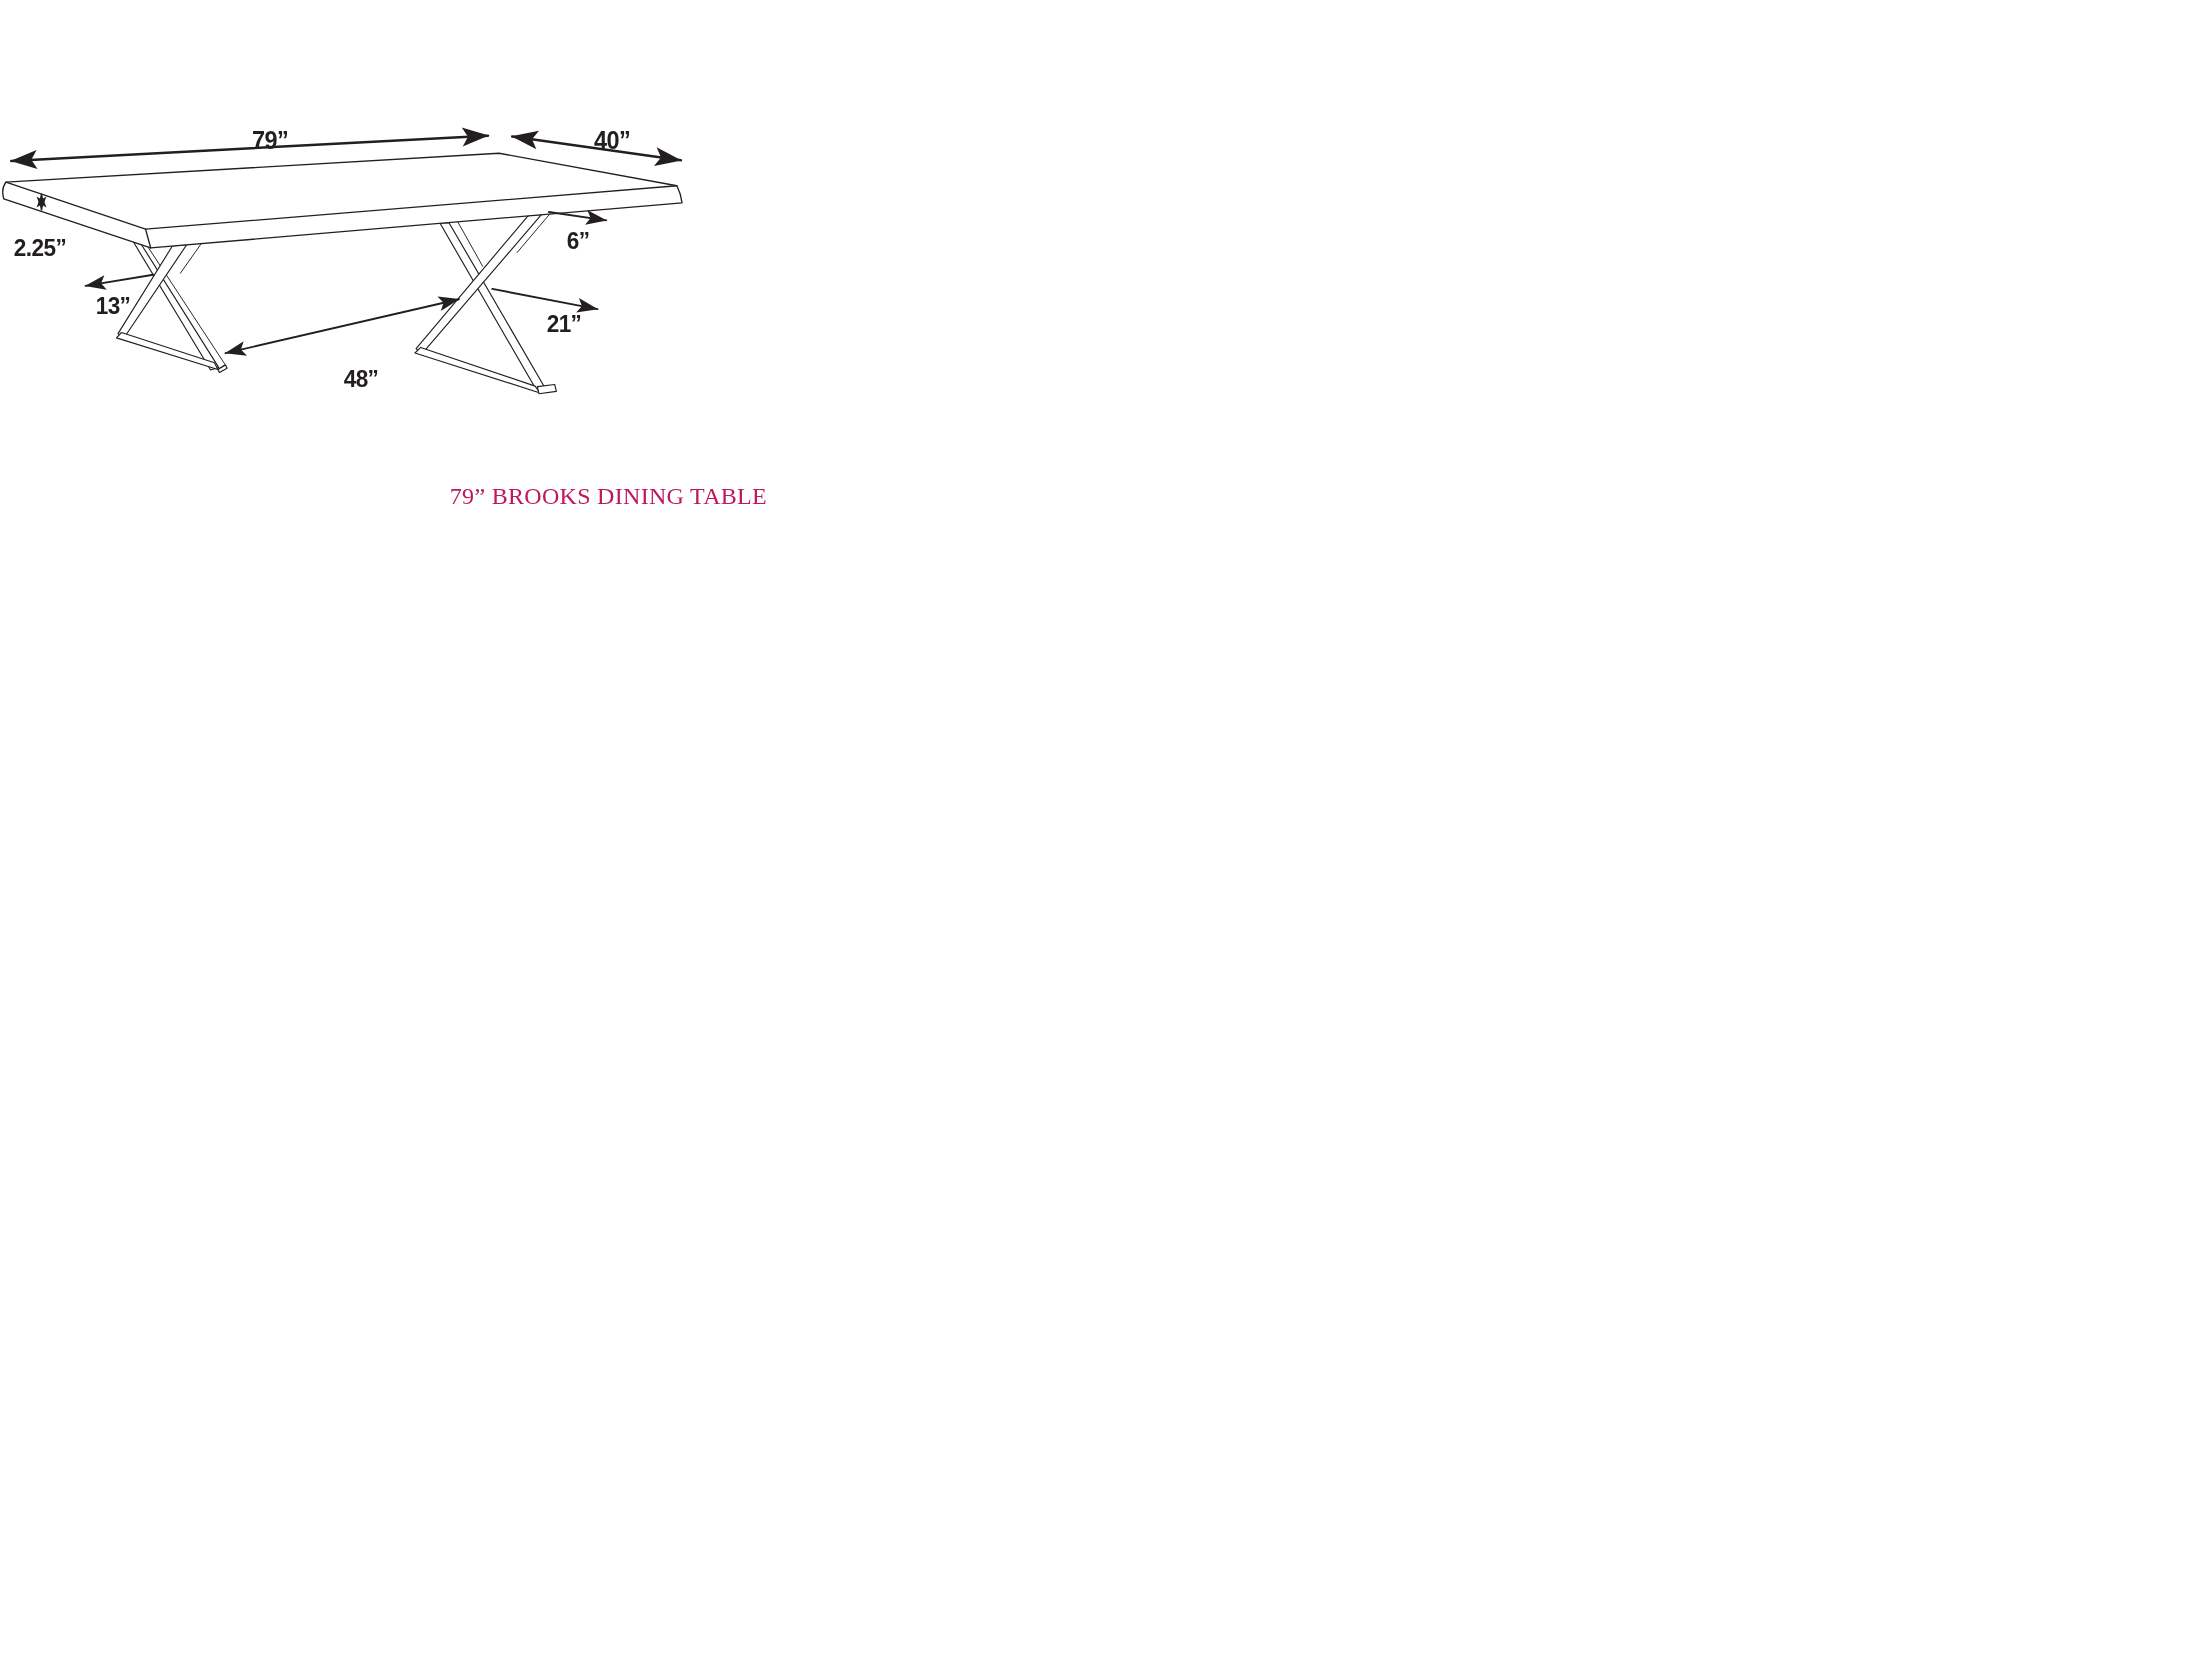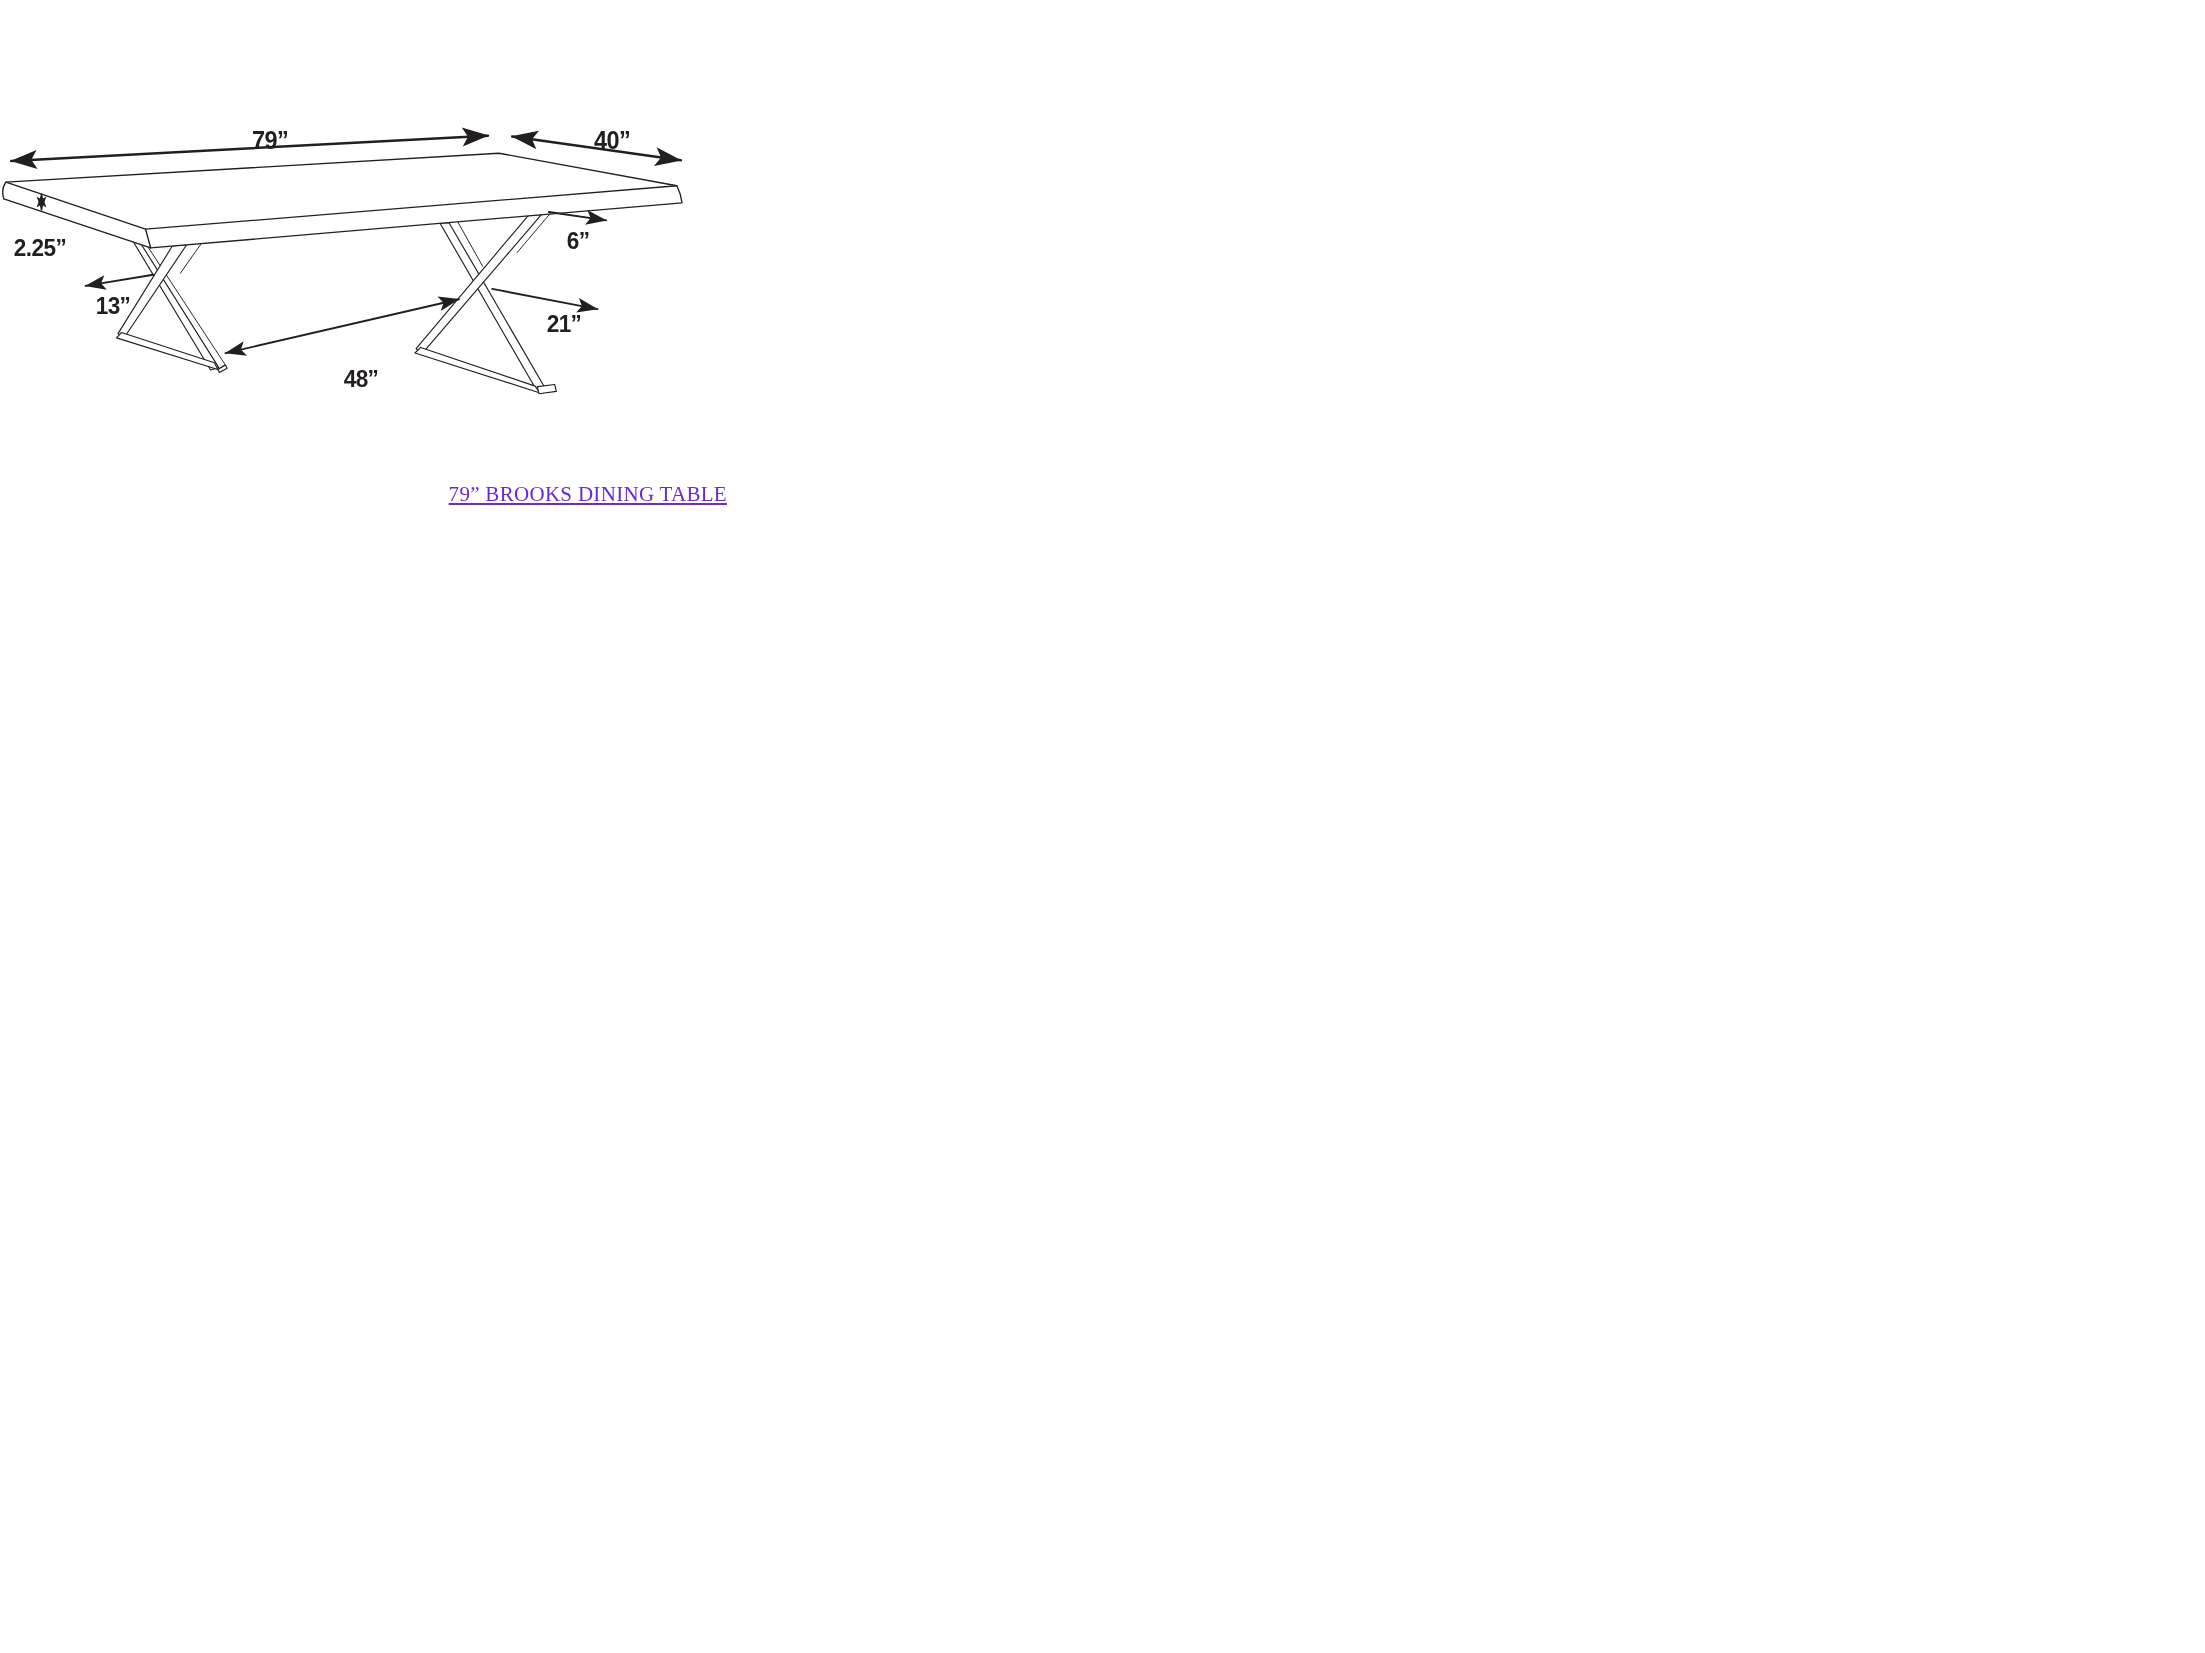--- a/index.html
+++ b/index.html
@@ -7,20 +7,21 @@
     padding: 0;
     background: #ffffff;
   }
   .stage {
     position: relative;
     width: 735px;
     height: 551px;
     background: #ffffff;
     overflow: hidden;
     font-family: "Liberation Sans", sans-serif;
+    padding-left: 40px;
   }
   .stage svg {
     position: absolute;
     left: 0;
     top: 0;
     width: 735px;
     height: 551px;
     display: block;
   }
   .dim-label {
@@ -33,28 +34,27 @@
     white-space: nowrap;
     line-height: 1;
   }
   .dim-label.small {
     font-size: 24px;
   }
   .diagram-title {
     position: absolute;
     right: 8px;
     top: 484px;
-    color: #6d28d9;
+    color: #be185d;
     font-family: "Liberation Serif", serif;
     font-weight: 400;
-    font-size: 21px;
+    font-size: 24px;
     letter-spacing: 0.3px;
     white-space: nowrap;
     line-height: 1;
-    text-decoration: underline;
   }
 </style>
 </head>
 <body>
 
 <div class="stage">
 
   <svg viewBox="0 0 3840 2880">
     <defs>
       <marker id="ah-big" markerUnits="userSpaceOnUse" markerWidth="150" markerHeight="108" viewBox="0 0 14 10" refX="13.2" refY="5" orient="auto-start-reverse">

